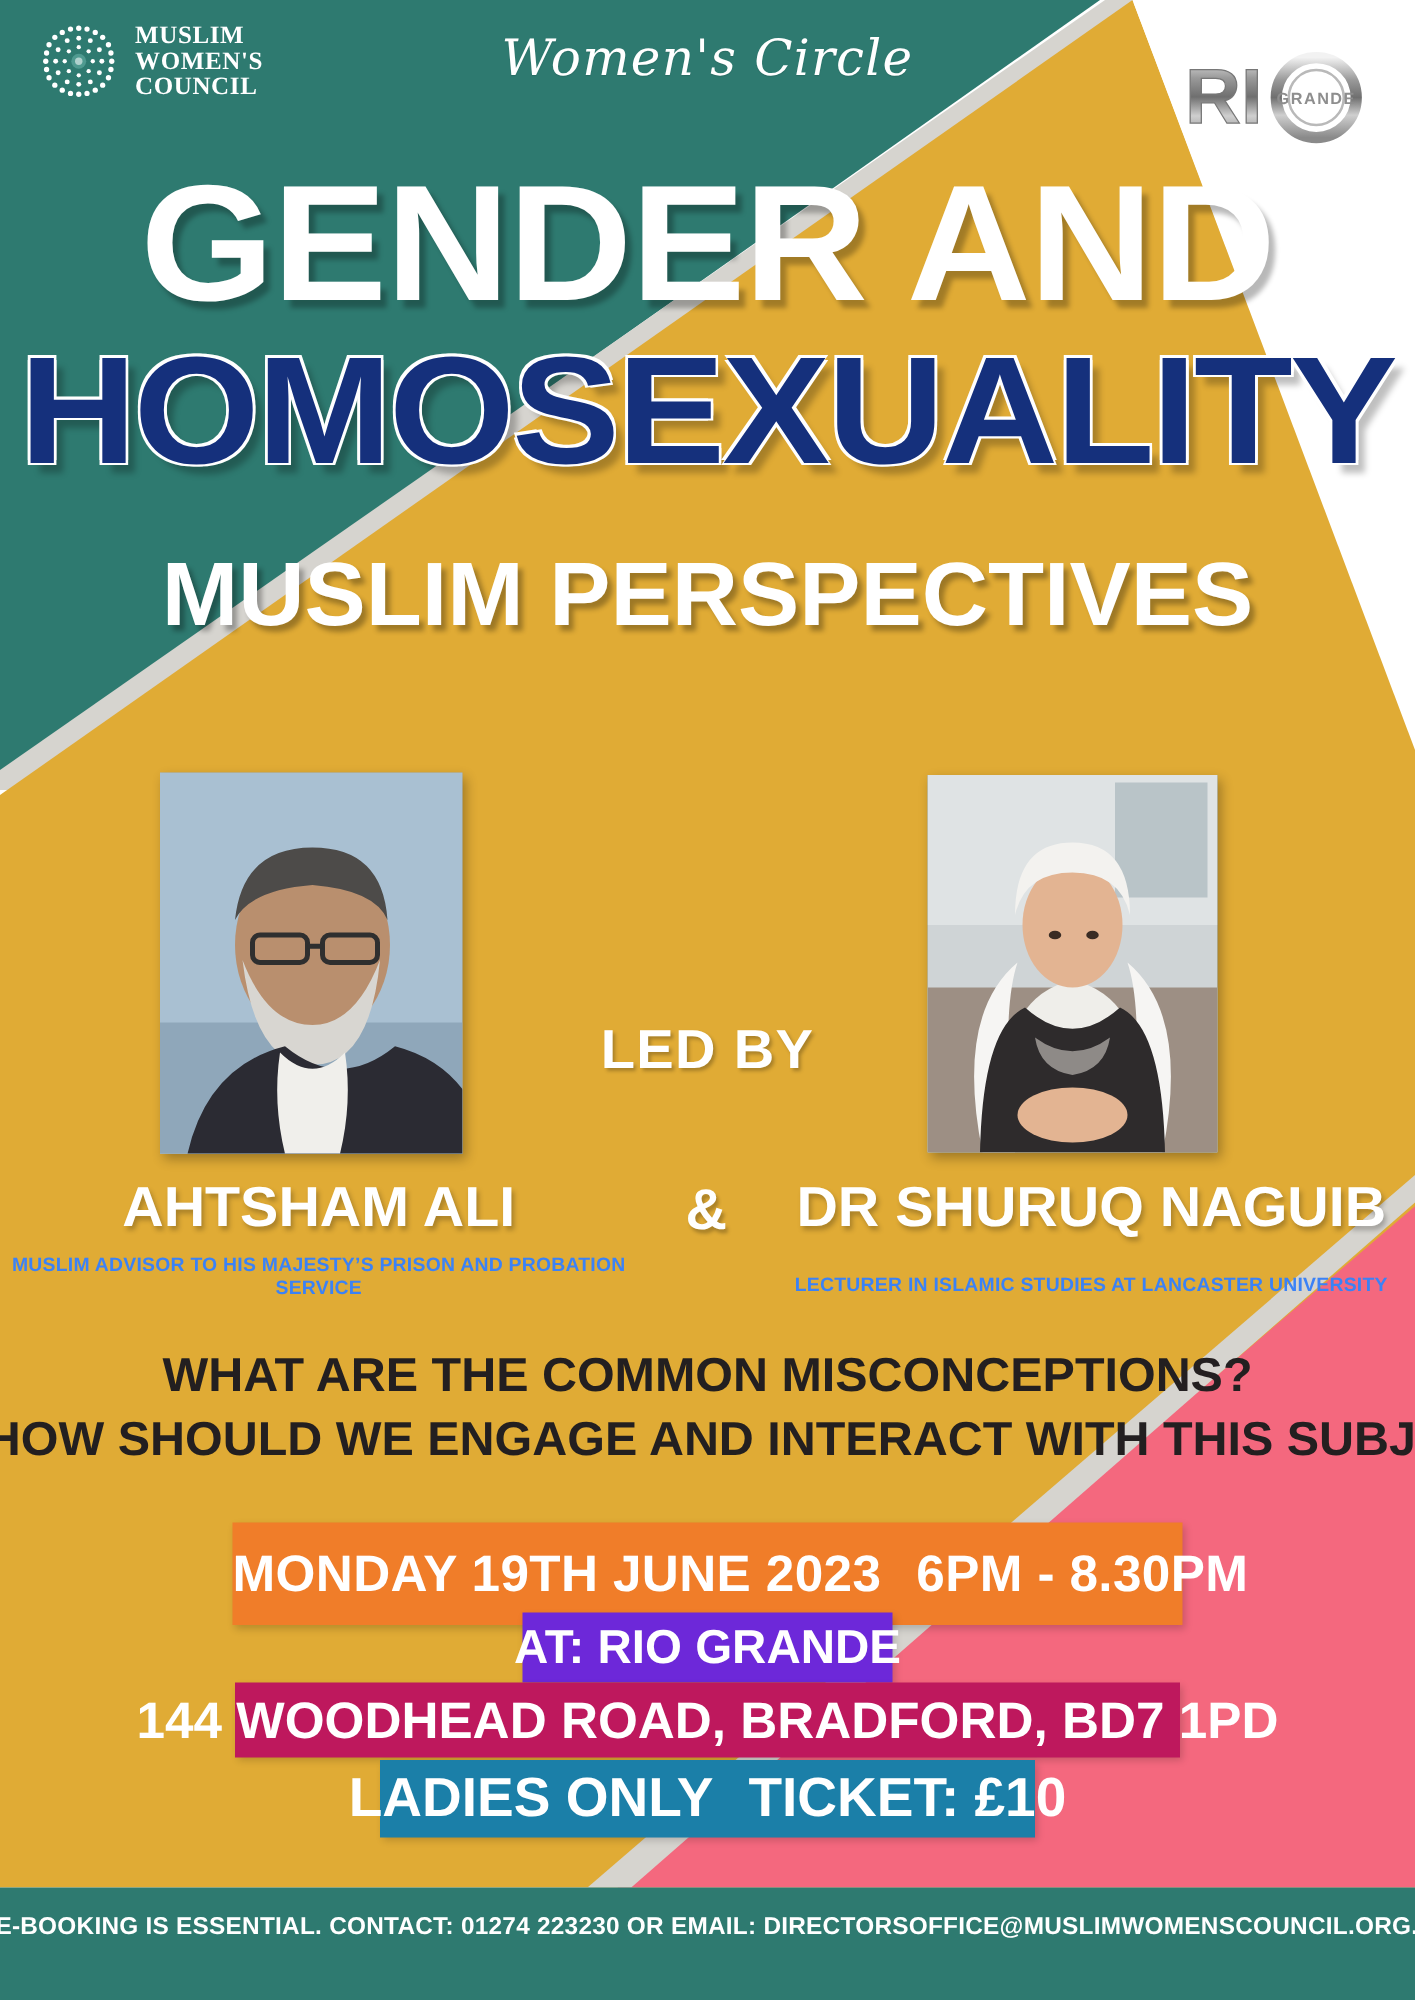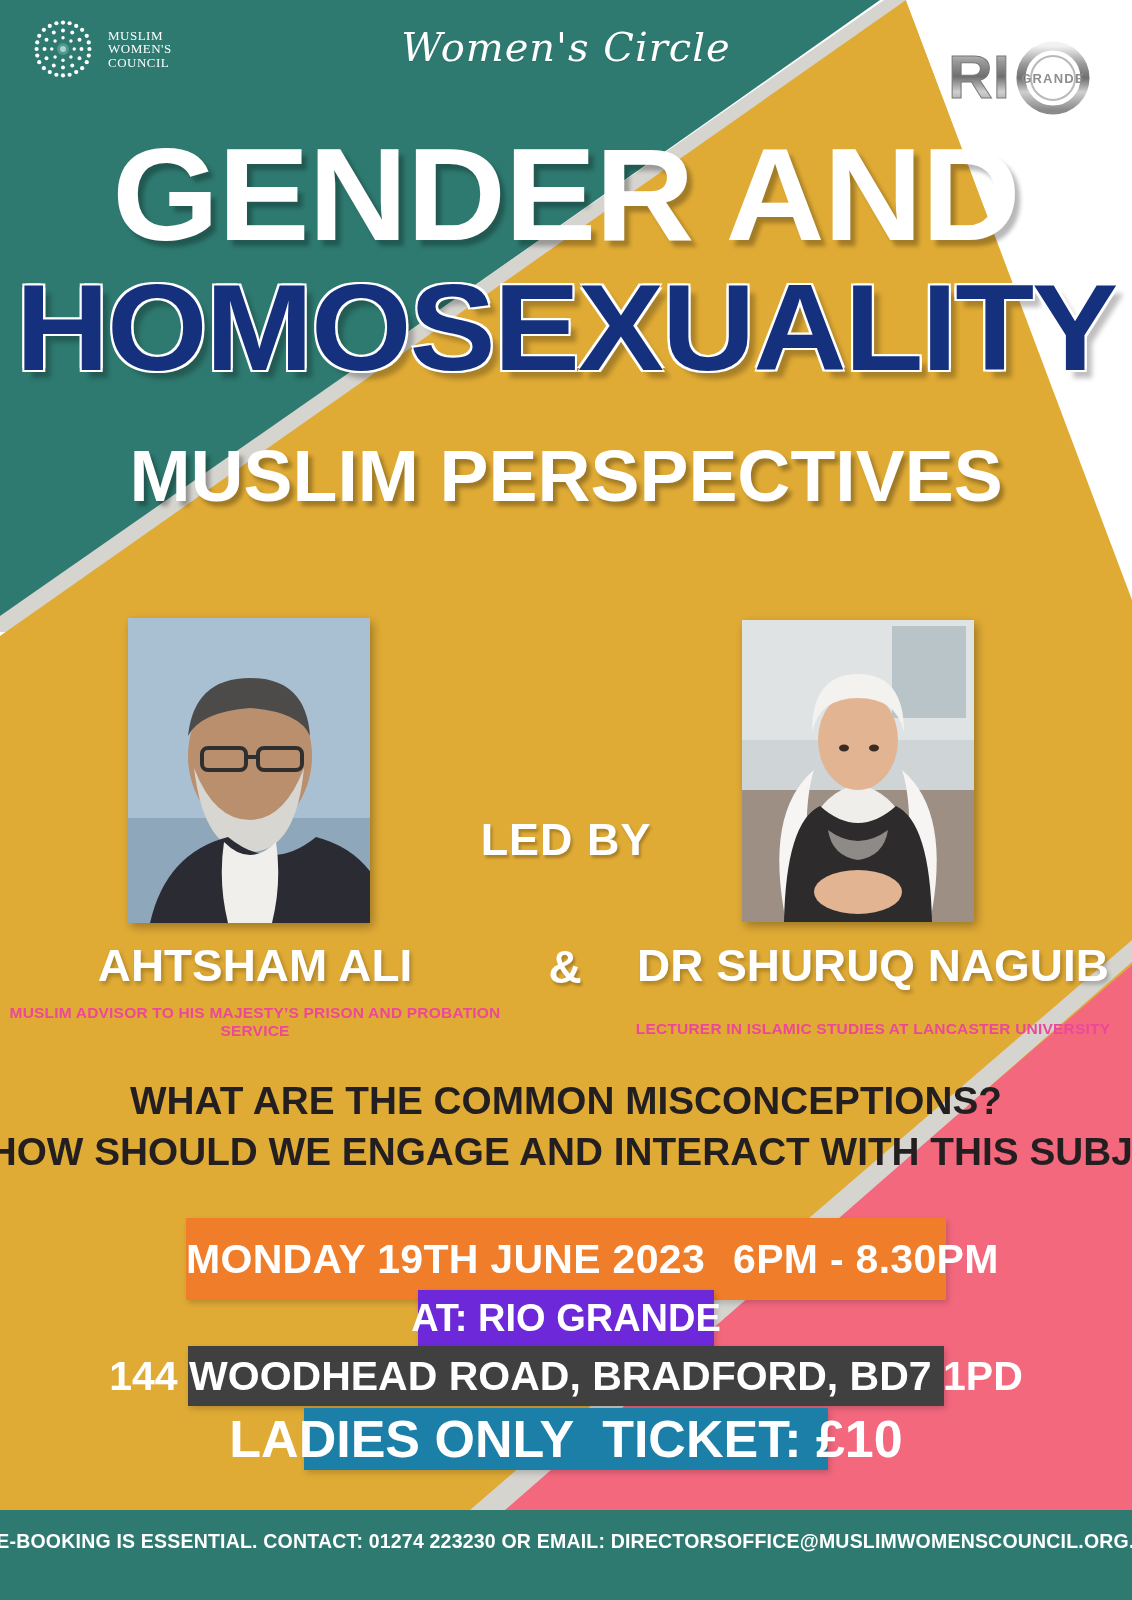--- a/index.html
+++ b/index.html
@@ -23,22 +23,22 @@
   .header{position:absolute;left:0;top:0;width:1132px;height:118px;z-index:5;}
 
   .mwc-logo{
     position:absolute;left:30px;top:16px;
     display:flex;align-items:center;gap:12px;
   }
   .mwc-mark{width:66px;height:66px;position:relative;flex:0 0 auto;}
   .mwc-text{
     color:#ffffff;
     font-family:"Liberation Serif", serif;
-    font-weight:normal;
-    font-size:13px;
+    font-weight:bold;
+    font-size:20px;
     line-height:1.03;
     letter-spacing:.5px;
   }
   .mwc-text span{display:block;white-space:nowrap;}
 
   .womens-circle{
     position:absolute;left:0;top:24px;width:1132px;
     text-align:center;
     color:#ffffff;
     font-family:"DejaVu Serif", serif;
@@ -126,21 +126,21 @@
     position:absolute;text-align:center;
     font-family:"Liberation Sans", sans-serif;
     font-weight:bold;color:#ffffff;
     font-size:45px;letter-spacing:0px;
     transform:scaleX(1.02);
     text-shadow:2px 3px 4px rgba(0,0,0,.25);
   }
   .sp-role{
     position:absolute;text-align:center;
     font-family:"Liberation Sans", sans-serif;
-    font-weight:bold;color:#ec4899;
+    font-weight:bold;color:#3b82f6;
     font-size:15.5px;letter-spacing:.2px;
     transform:scaleX(1.0);
   }
   .sp-name-left{left:0px;top:340px;width:510px;}
   .sp-role-left{left:0px;top:404px;width:510px;}
   .sp-name-right{left:618px;top:340px;width:510px;}
   .sp-role-right{left:618px;top:404px;width:510px;margin-top:16px;}
 
   
   .questions{
@@ -165,25 +165,25 @@
   .bar-date{
     left:186px;top:0px;width:760px;height:82px;
     background:#f07d29;font-size:41px;letter-spacing:.3px;justify-content:space-between;
   }
   .bar-venue{
     left:418px;top:72px;width:296px;height:56px;
     background:#6d28d9;font-size:38px;
   }
   .bar-addr{
     left:188px;top:128px;width:756px;height:60px;
-    background:#404040;font-size:41px;
+    background:#be185d;font-size:41px;
   }
   .bar-ticket{
     left:304px;top:190px;width:524px;height:62px;
-    background:#1b7fa8;font-size:52px;
+    background:#1b7fa8;font-size:44px;
   }
   .bar .sep{
     display:inline-block;width:4px;height:.86em;background:#ffffff;
     margin:0 14px;vertical-align:-2px;
   }
 
   
   .footer{
     position:absolute;left:0;bottom:0;width:1132px;height:95px;z-index:8;
     display:flex;align-items:center;justify-content:center;

